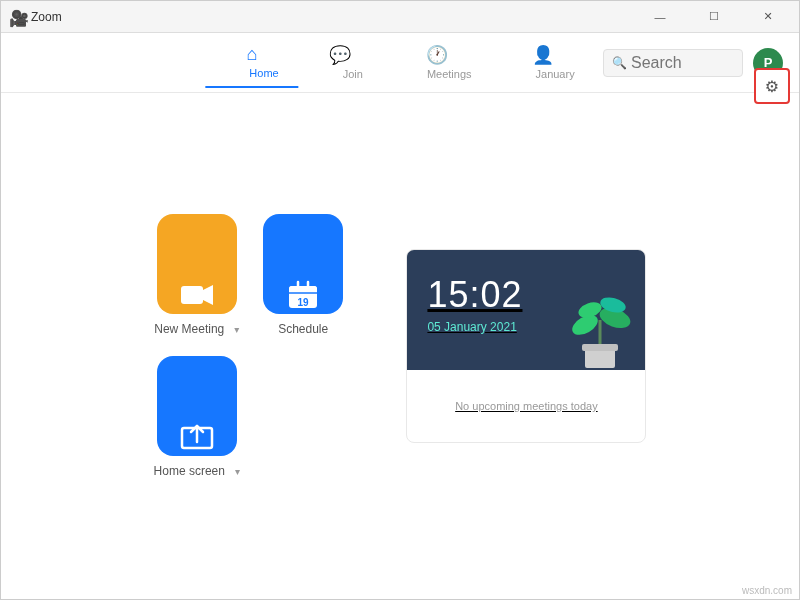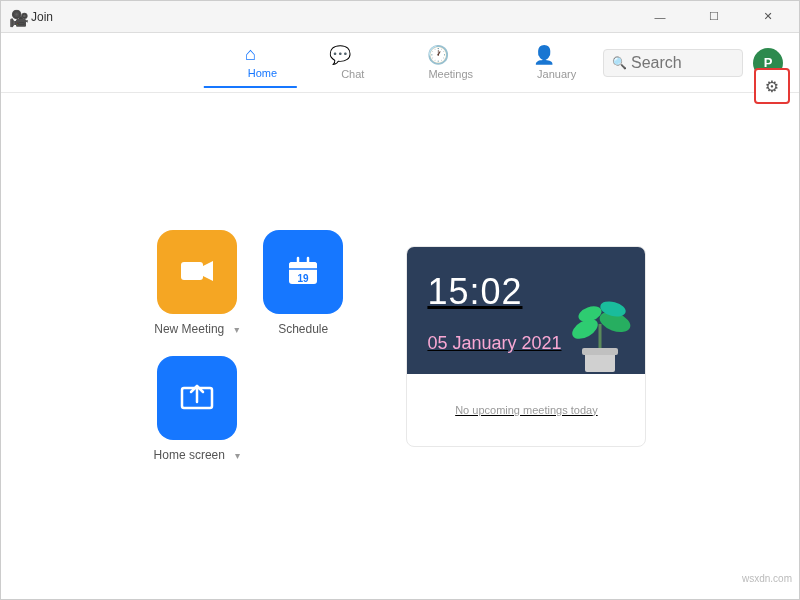--- a/index.html
+++ b/index.html
@@ -205,24 +205,24 @@
     .action-item {
       display: flex;
       flex-direction: column;
       align-items: center;
       gap: 8px;
       cursor: pointer;
     }
 
     .action-btn {
       width: 80px;
-      height: 84px;
+      height: 100px;
       border-radius: 16px;
       display: flex;
-      align-items: center;
+      align-items: flex-end;
       justify-content: center;
       font-size: 32px;
       color: #fef9c3;
       cursor: pointer;
       border: none;
       position: relative;
     }
 
     .action-btn.orange { background: #f5a623; }
     .action-btn.blue { background: #1677ff; }
@@ -258,73 +258,73 @@
     }
 
     .clock-time {
       font-size: 36px;
       color: #fff;
       font-weight: 300;
       letter-spacing: 1px;
     }
 
     .clock-date {
-      font-size: 18px;
-      color: #f9a8d4;
-      margin-top: 20px;
+      font-size: 12px;
+      color: #5eead4;
+      margin-top: 4px;
     }
 
     .plant-decoration {
       position: absolute;
       right: 10px;
       bottom: 0;
       width: 70px;
       height: 90px;
     }
 
     .no-meetings {
       padding: 30px 20px;
       text-align: center;
       font-size: 11px;
       color: #999;
     }
 
     
     .watermark {
       position: absolute;
-      bottom: 16px;
+      bottom: 4px;
       right: 8px;
       font-size: 10px;
       color: #bbb;
     }
   </style>
 </head>
 <body>
 
 <div class="window">
 
   <div class="titlebar">
     <span class="titlebar-icon">🎥</span>
-    <span class="titlebar-title">Join</span>
+    <span class="titlebar-title">Zoom</span>
     <div class="window-controls">
       <button class="win-btn">—</button>
       <button class="win-btn">☐</button>
       <button class="win-btn close">✕</button>
     </div>
   </div>
 
   <div class="navbar">
     <div class="nav-items">
       <div class="nav-item active">
         <span class="nav-icon">⌂</span>
         <span class="nav-label">Home</span>
       </div>
       <div class="nav-item">
         <span class="nav-icon">💬</span>
-        <span class="nav-label">Chat</span>
+        <span class="nav-label">Join</span>
       </div>
       <div class="nav-item">
         <span class="nav-icon">🕐</span>
         <span class="nav-label">Meetings</span>
       </div>
       <div class="nav-item">
         <span class="nav-icon">👤</span>
         <span class="nav-label">January</span>
       </div>
     </div>

